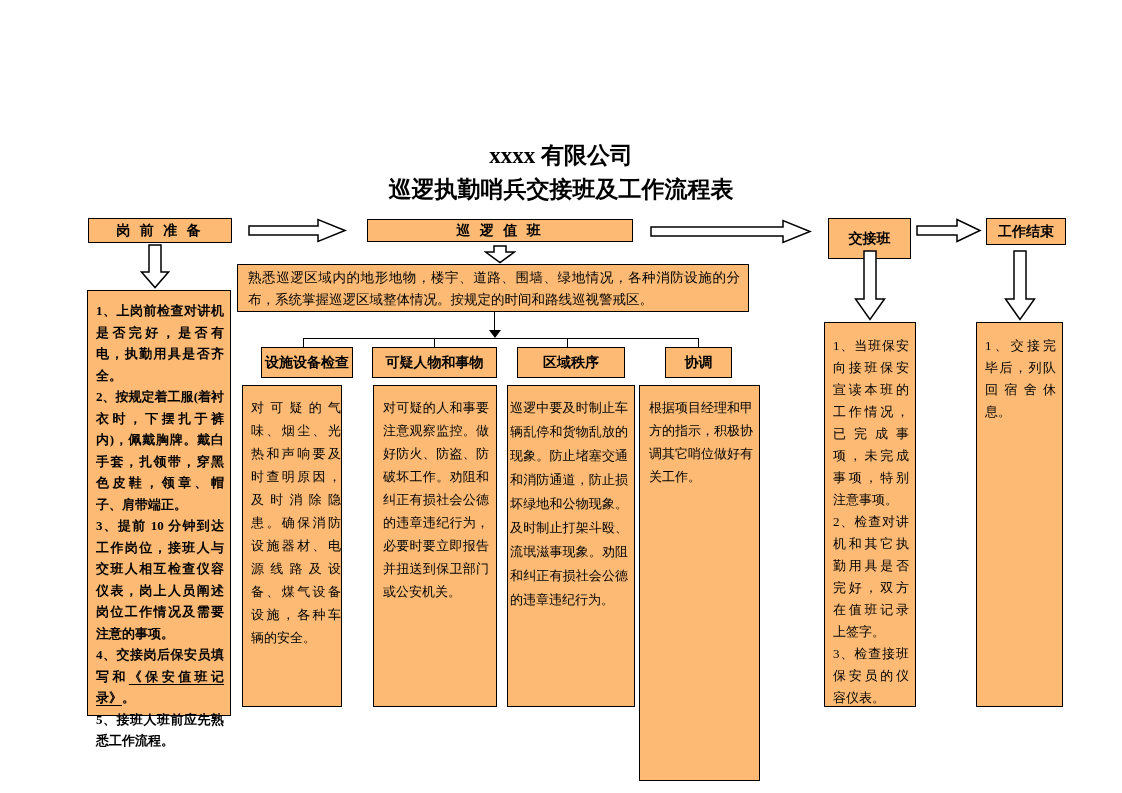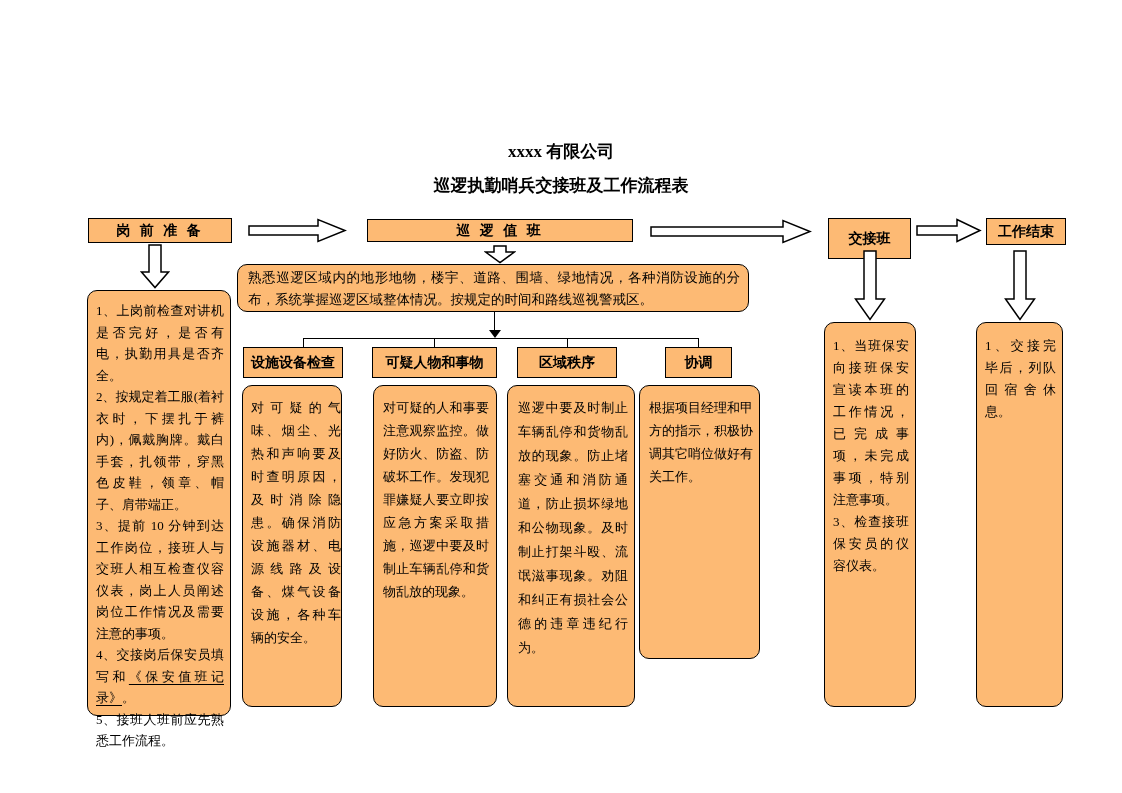--- a/index.html
+++ b/index.html
@@ -3,27 +3,27 @@
 <meta charset="utf-8">
 <style>
   html,body{margin:0;padding:0;background:#fff;}
   .canvas{
     position:relative;width:1122px;height:793px;background:#ffffff;
     font-family:"Liberation Serif","DejaVu Serif",serif;color:#000;
     overflow:hidden;
   }
   .abs{position:absolute;box-sizing:border-box;}
   .box{border:1px solid #000;background:#fdba74;}
-  .title{font-size:17px;font-weight:bold;text-align:center;width:100%;}
+  .title{font-size:23px;font-weight:bold;text-align:center;width:100%;}
   .stage{display:flex;align-items:center;justify-content:center;
          font-weight:bold;font-size:14px;}
   .spread{letter-spacing:3px;}
   .cat{display:flex;align-items:center;justify-content:center;
        font-weight:bold;font-size:14px;}
-  .note{font-size:13px;text-align:justify;border-radius:10px;}
+  .note{font-size:13px;text-align:justify;}
   .note p{margin:0;}
   .vline,.hline{background:#000;}
   .solid-arrowhead{width:0;height:0;border-left:6px solid transparent;
        border-right:6px solid transparent;border-top:8px solid #000;}
   svg{display:block;}
   u{text-decoration:underline;text-underline-offset:3px;}
 </style>
 </head>
 <body>
 
@@ -57,21 +57,21 @@
   </span>
 
   <div class="abs box stage" style="left:986px;top:218px;width:80px;height:27px;">工作结束</div>
 
   <span class="abs" style="left:140px;top:244px;">
     <svg width="30" height="45" viewBox="0 0 30 45">
       <polygon points="9,1 9,28 1.5,28 15,43.5 28.5,28 21,28 21,1" fill="#ffffff" stroke="#000000" stroke-width="1.5"></polygon>
     </svg>
   </span>
 
-  <div class="abs box note" style="left:87px;top:290px;width:144px;height:426px;padding:9px 6px 0 8px;line-height:21.5px;">
+  <div class="abs box note" style="left:87px;top:290px;width:144px;height:426px;padding:9px 6px 0 8px;line-height:21.5px;font-weight:bold;">
     <p>1、上岗前检查对讲机是否完好，是否有电，执勤用具是否齐全。</p>
     <p>2、按规定着工服(着衬衣时，下摆扎于裤内)，佩戴胸牌。戴白手套，扎领带，穿黑色皮鞋，领章、帽子、肩带端正。</p>
     <p>3、提前 10 分钟到达工作岗位，接班人与交班人相互检查仪容仪表，岗上人员阐述岗位工作情况及需要注意的事项。</p>
     <p><span>4、交接岗后保安员填写和</span><u>《保安值班记录》</u><span>。</span></p>
     <p>5、接班人班前应先熟悉工作流程。</p>
   </div>
 
   <span class="abs" style="left:484px;top:245px;">
     <svg width="32" height="19" viewBox="0 0 32 19">
       <polygon points="10,1 10,7 1.5,7 16,17.5 30.5,7 22,7 22,1" fill="#ffffff" stroke="#000000" stroke-width="1.5"></polygon>
@@ -81,38 +81,39 @@
   <div class="abs box note" style="left:237px;top:264px;width:512px;height:48px;padding:2px 8px 0 10px;line-height:22px;font-size:13.5px;">熟悉巡逻区域内的地形地物，楼宇、道路、围墙、绿地情况，各种消防设施的分布，系统掌握巡逻区域整体情况。按规定的时间和路线巡视警戒区。</div>
 
   <div class="abs vline" style="left:494px;top:312px;width:1px;height:19px;"></div>
   <div class="abs solid-arrowhead" style="left:489px;top:330px;"></div>
   <div class="abs hline" style="left:303px;top:338px;width:395px;height:1px;"></div>
   <div class="abs vline" style="left:303px;top:338px;width:1px;height:9px;"></div>
   <div class="abs vline" style="left:434px;top:338px;width:1px;height:9px;"></div>
   <div class="abs vline" style="left:567px;top:338px;width:1px;height:9px;"></div>
   <div class="abs vline" style="left:698px;top:338px;width:1px;height:9px;"></div>
 
-  <div class="abs box cat" style="left:243px;top:347px;width:100px;height:31px;">设施设备检查</div>
+  <div class="abs box cat" style="left:261px;top:347px;width:92px;height:31px;">设施设备检查</div>
   <div class="abs box cat" style="left:372px;top:347px;width:125px;height:31px;">可疑人物和事物</div>
-  <div class="abs box cat" style="left:517px;top:347px;width:100px;height:31px;">区域秩序</div>
+  <div class="abs box cat" style="left:517px;top:347px;width:108px;height:31px;">区域秩序</div>
   <div class="abs box cat" style="left:665px;top:347px;width:67px;height:31px;font-family:Liberation Mono, monospace;">协调</div>
 
   <div class="abs box note" style="left:242px;top:385px;width:100px;height:322px;padding:10px 0 0 8px;line-height:23px;">对可疑的气味、烟尘、光热和声响要及时查明原因，及时消除隐患。确保消防设施器材、电源线路及设备、煤气设备设施，各种车辆的安全。</div>
-  <div class="abs box note" style="left:373px;top:385px;width:124px;height:322px;padding:10px 7px 0 9px;line-height:23px;">对可疑的人和事要注意观察监控。做好防火、防盗、防破坏工作。发现犯罪嫌疑人要立即按应急方案采取措施，巡逻中要及时制止车辆乱停和货物乱放的现象。</div>
-  <div class="abs box note" style="left:507px;top:385px;width:128px;height:322px;padding:10px 6px 0 10px;line-height:24px;">巡逻中要及时制止车辆乱停和货物乱放的现象。防止堵塞交通和消防通道，防止损坏绿地和公物现象。及时制止打架斗殴、流氓滋事现象。劝阻和纠正有损社会公德的违章违纪行为。</div>
-  <div class="abs box note" style="left:639px;top:385px;width:121px;height:274px;padding:10px 6px 0 9px;line-height:23px;">根据项目经理和甲方的指示，积极协调其它哨位做好有关工作。</div>
+  <div class="abs box note" style="left:373px;top:385px;width:124px;height:322px;padding:10px 7px 0 9px;line-height:23px;">对可疑的人和事要注意观察监控。做好防火、防盗、防破坏工作。劝阻和纠正有损社会公德的违章违纪行为，必要时要立即报告并扭送到保卫部门或公安机关。</div>
+  <div class="abs box note" style="left:507px;top:385px;width:128px;height:322px;padding:10px 6px 0 2px;line-height:24px;">巡逻中要及时制止车辆乱停和货物乱放的现象。防止堵塞交通和消防通道，防止损坏绿地和公物现象。及时制止打架斗殴、流氓滋事现象。劝阻和纠正有损社会公德的违章违纪行为。</div>
+  <div class="abs box note" style="left:639px;top:385px;width:121px;height:396px;padding:10px 6px 0 9px;line-height:23px;">根据项目经理和甲方的指示，积极协调其它哨位做好有关工作。</div>
 
   <span class="abs" style="left:854px;top:250px;">
     <svg width="32" height="71" viewBox="0 0 32 71">
       <polygon points="10,1 10,49 1.5,49 16,69.5 30.5,49 22,49 22,1" fill="#ffffff" stroke="#000000" stroke-width="1.5"></polygon>
     </svg>
   </span>
 
   <div class="abs box note" style="left:824px;top:322px;width:92px;height:385px;padding:12px 6px 0 8px;line-height:22px;">
     <p>1、当班保安向接班保安宣读本班的工作情况，已完成事项，未完成事项，特别注意事项。</p>
+    <p>2、检查对讲机和其它执勤用具是否完好，双方在值班记录上签字。</p>
     <p>3、检查接班保安员的仪容仪表。</p>
   </div>
 
   <span class="abs" style="left:1004px;top:250px;">
     <svg width="32" height="71" viewBox="0 0 32 71">
       <polygon points="10,1 10,49 1.5,49 16,69.5 30.5,49 22,49 22,1" fill="#ffffff" stroke="#000000" stroke-width="1.5"></polygon>
     </svg>
   </span>
 
   <div class="abs box note" style="left:976px;top:322px;width:87px;height:385px;padding:12px 6px 0 8px;line-height:22px;">

